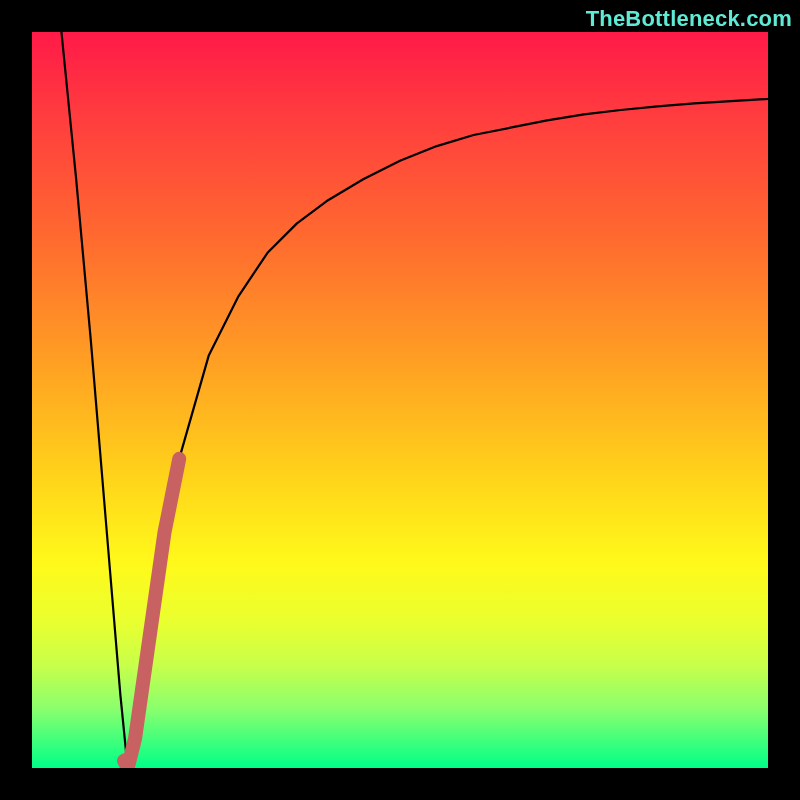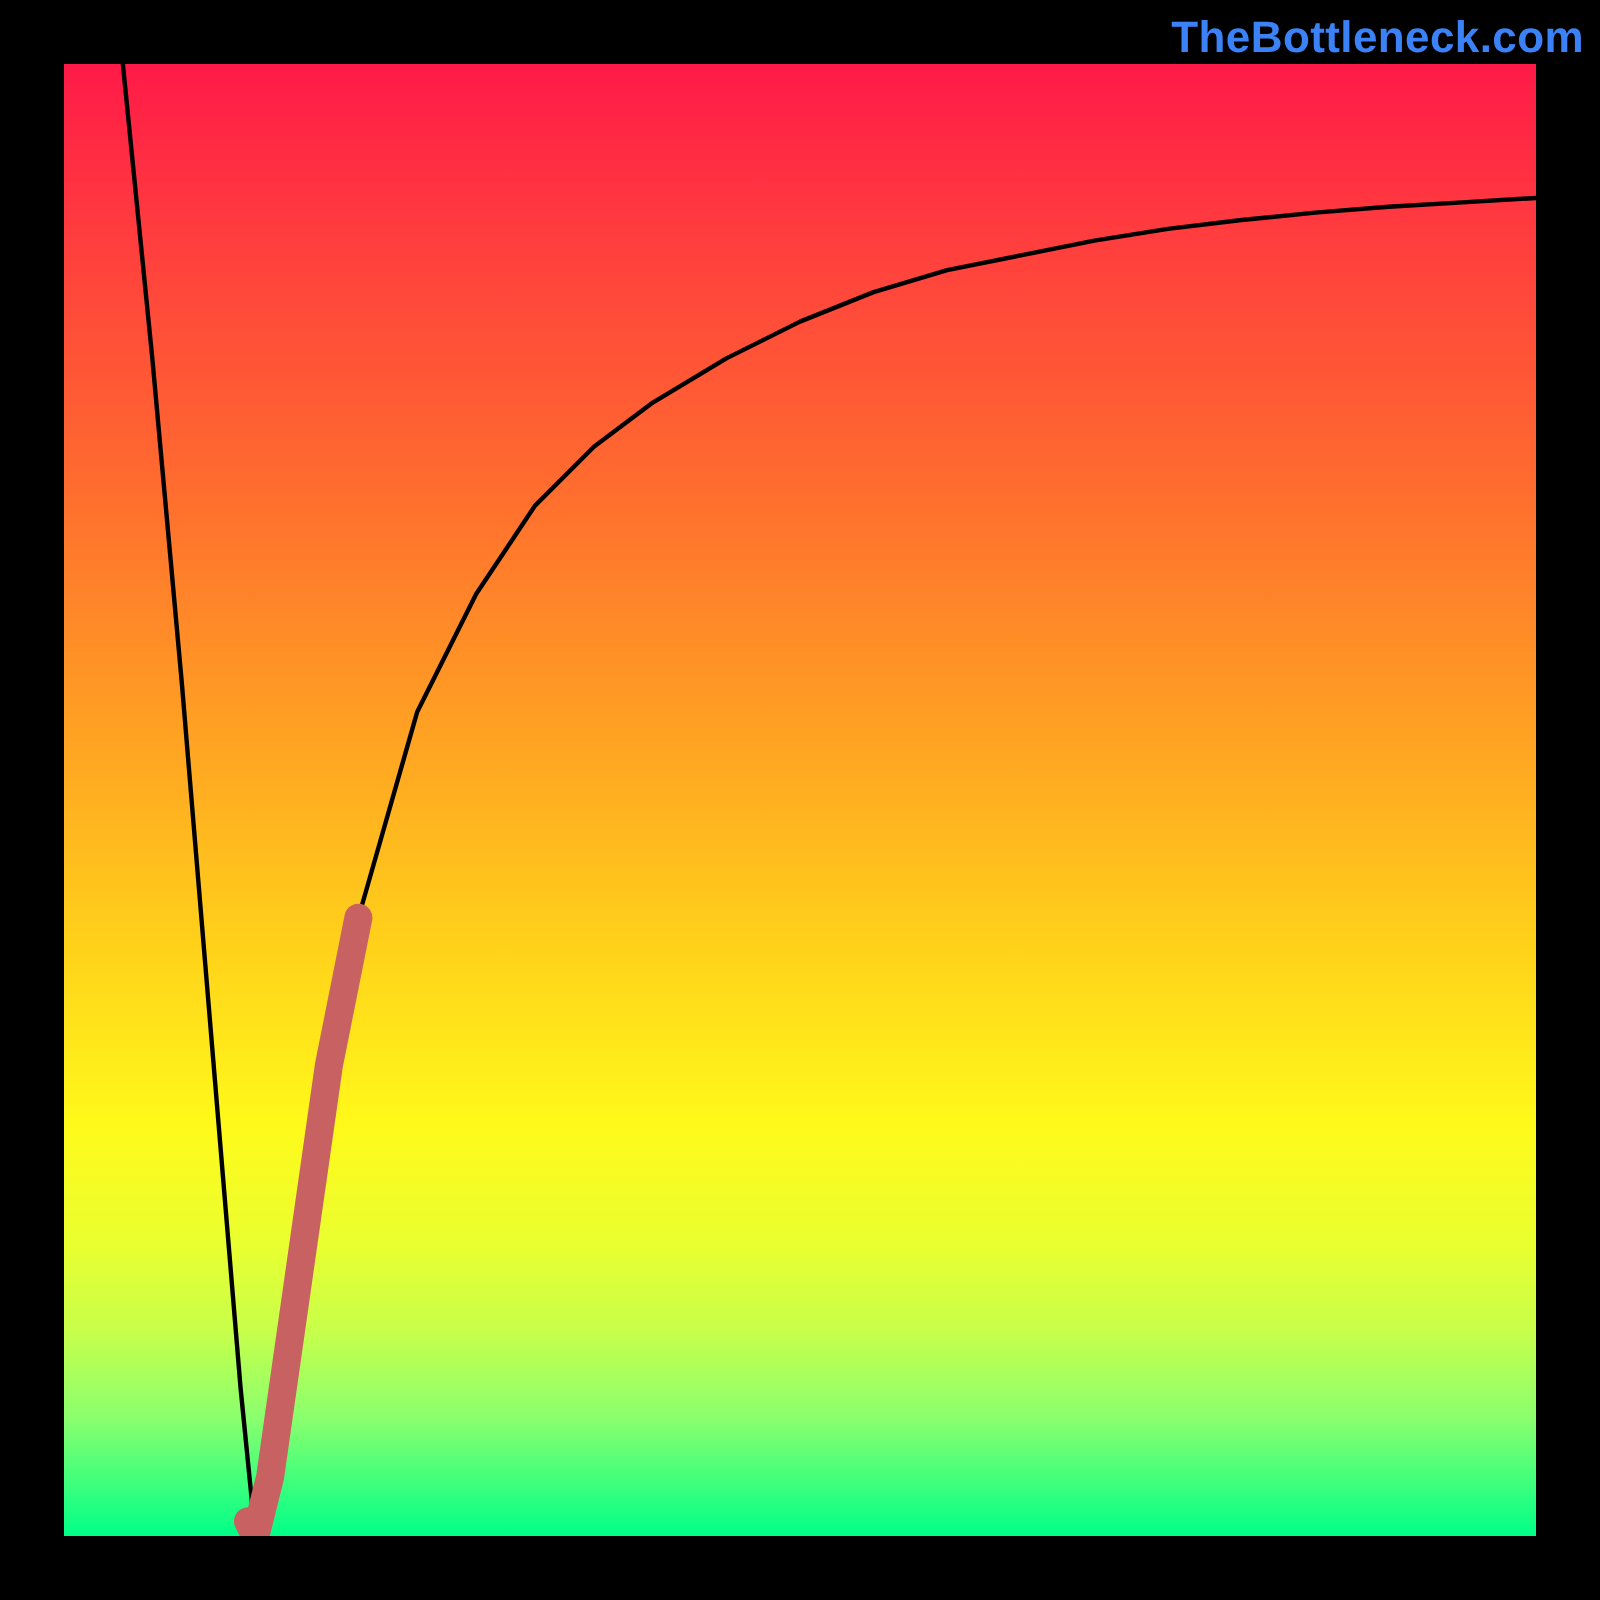--- a/index.html
+++ b/index.html
@@ -42,21 +42,21 @@
     width: 736px;
     height: 736px;
   }
   .watermark {
     position: absolute;
     top: 6px;
     right: 8px;
     font-family: Arial, Helvetica, sans-serif;
     font-size: 22px;
     font-weight: 600;
-    color: #3b82f6;
+    color: #5eead4;
     letter-spacing: 0.2px;
     user-select: none;
   }
 </style>
 </head>
 <body>
 
 <div class="frame">
   <div class="watermark">TheBottleneck.com</div>
   <div class="plot">

